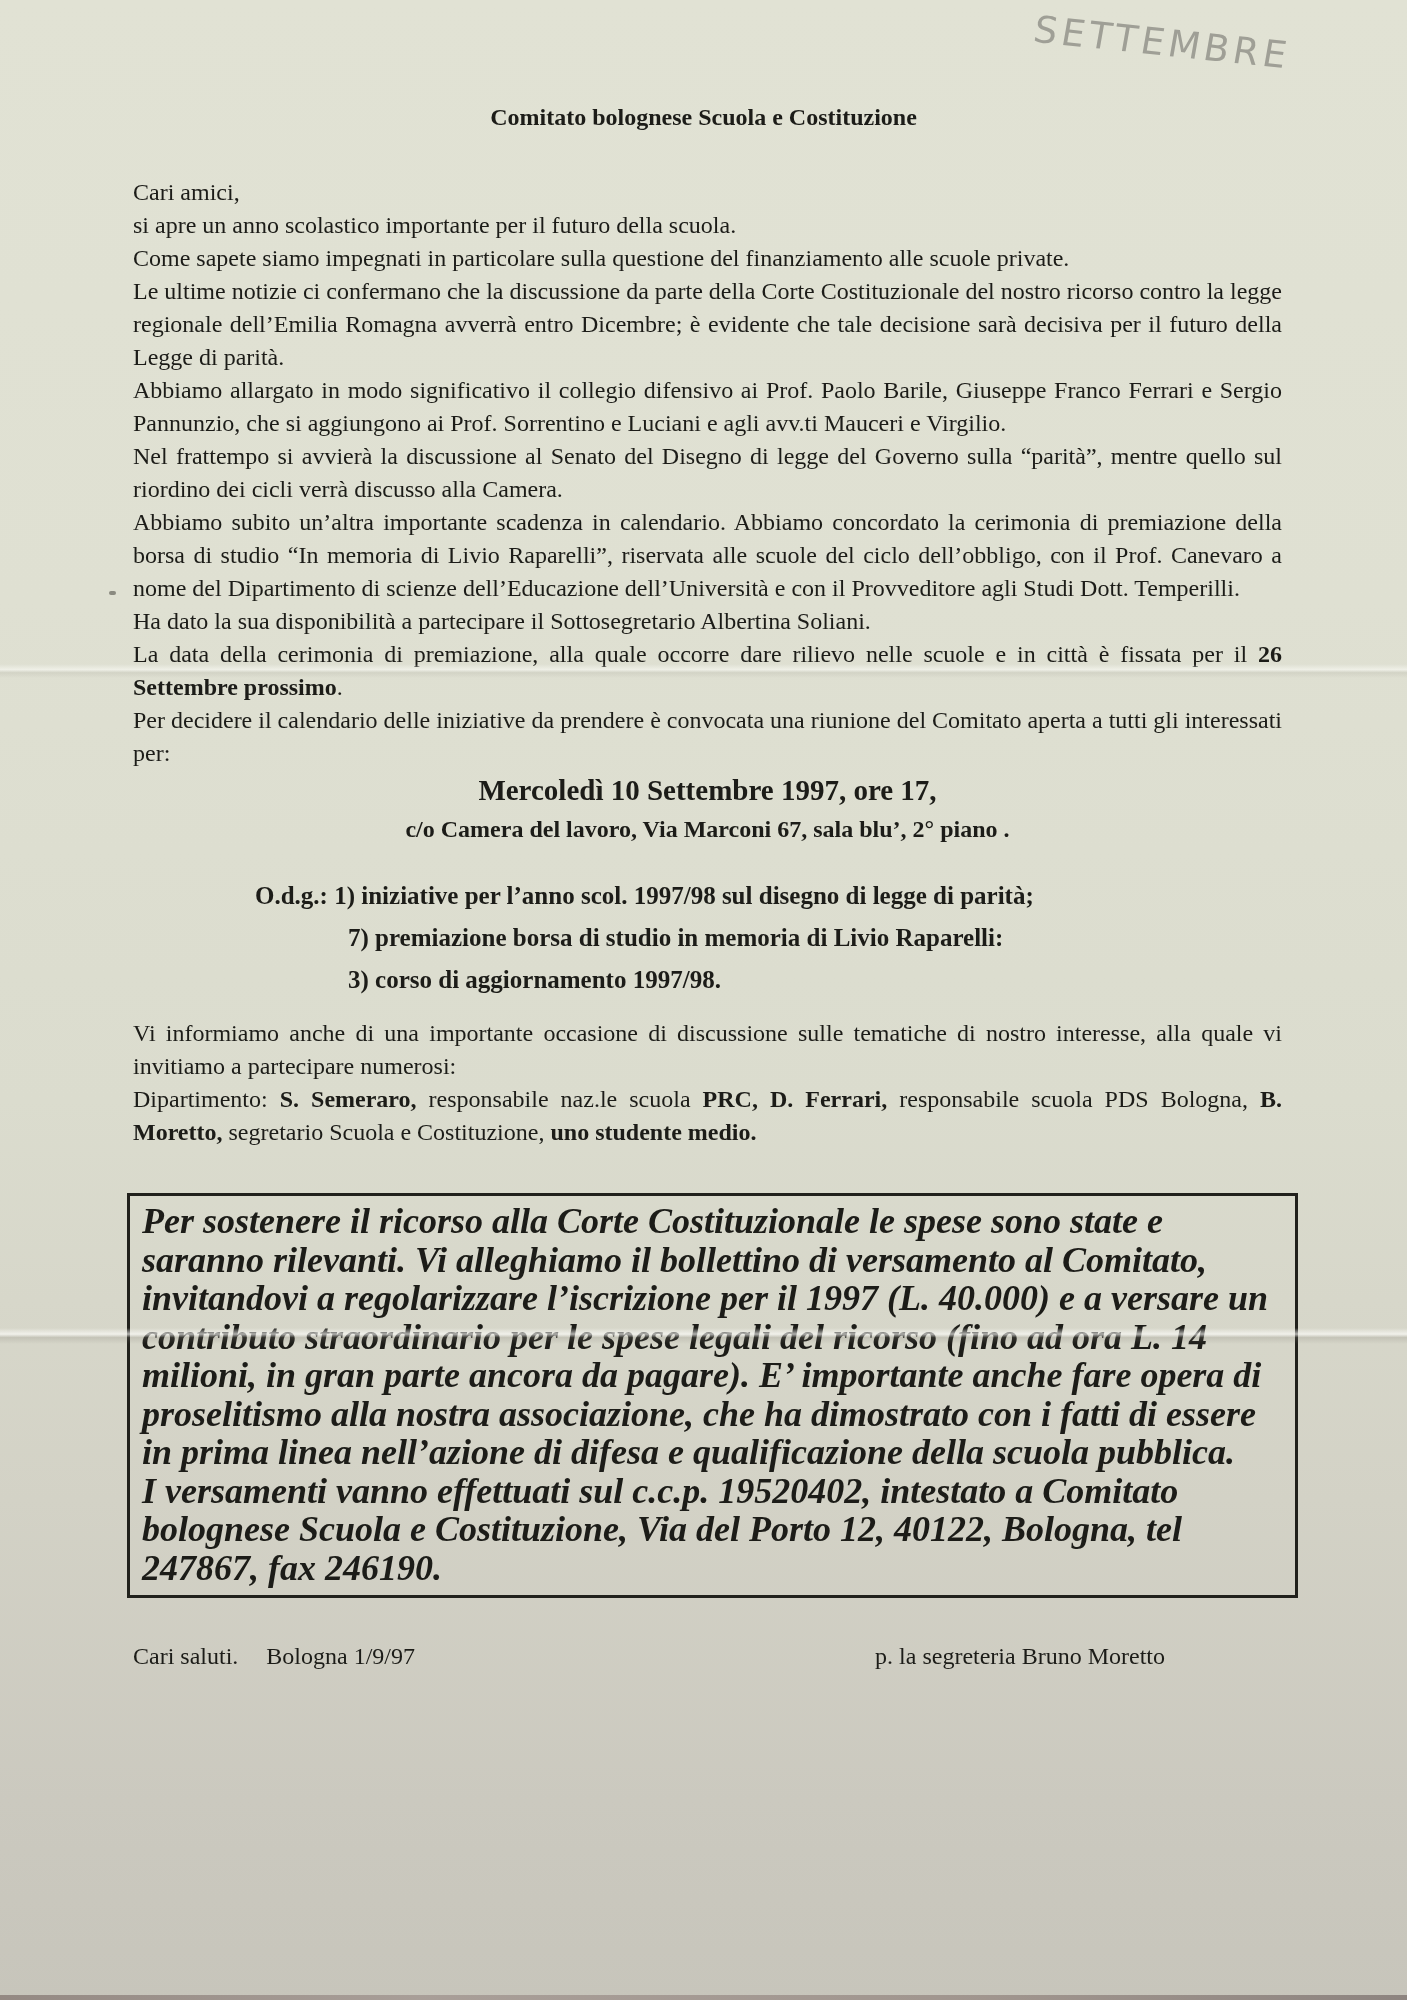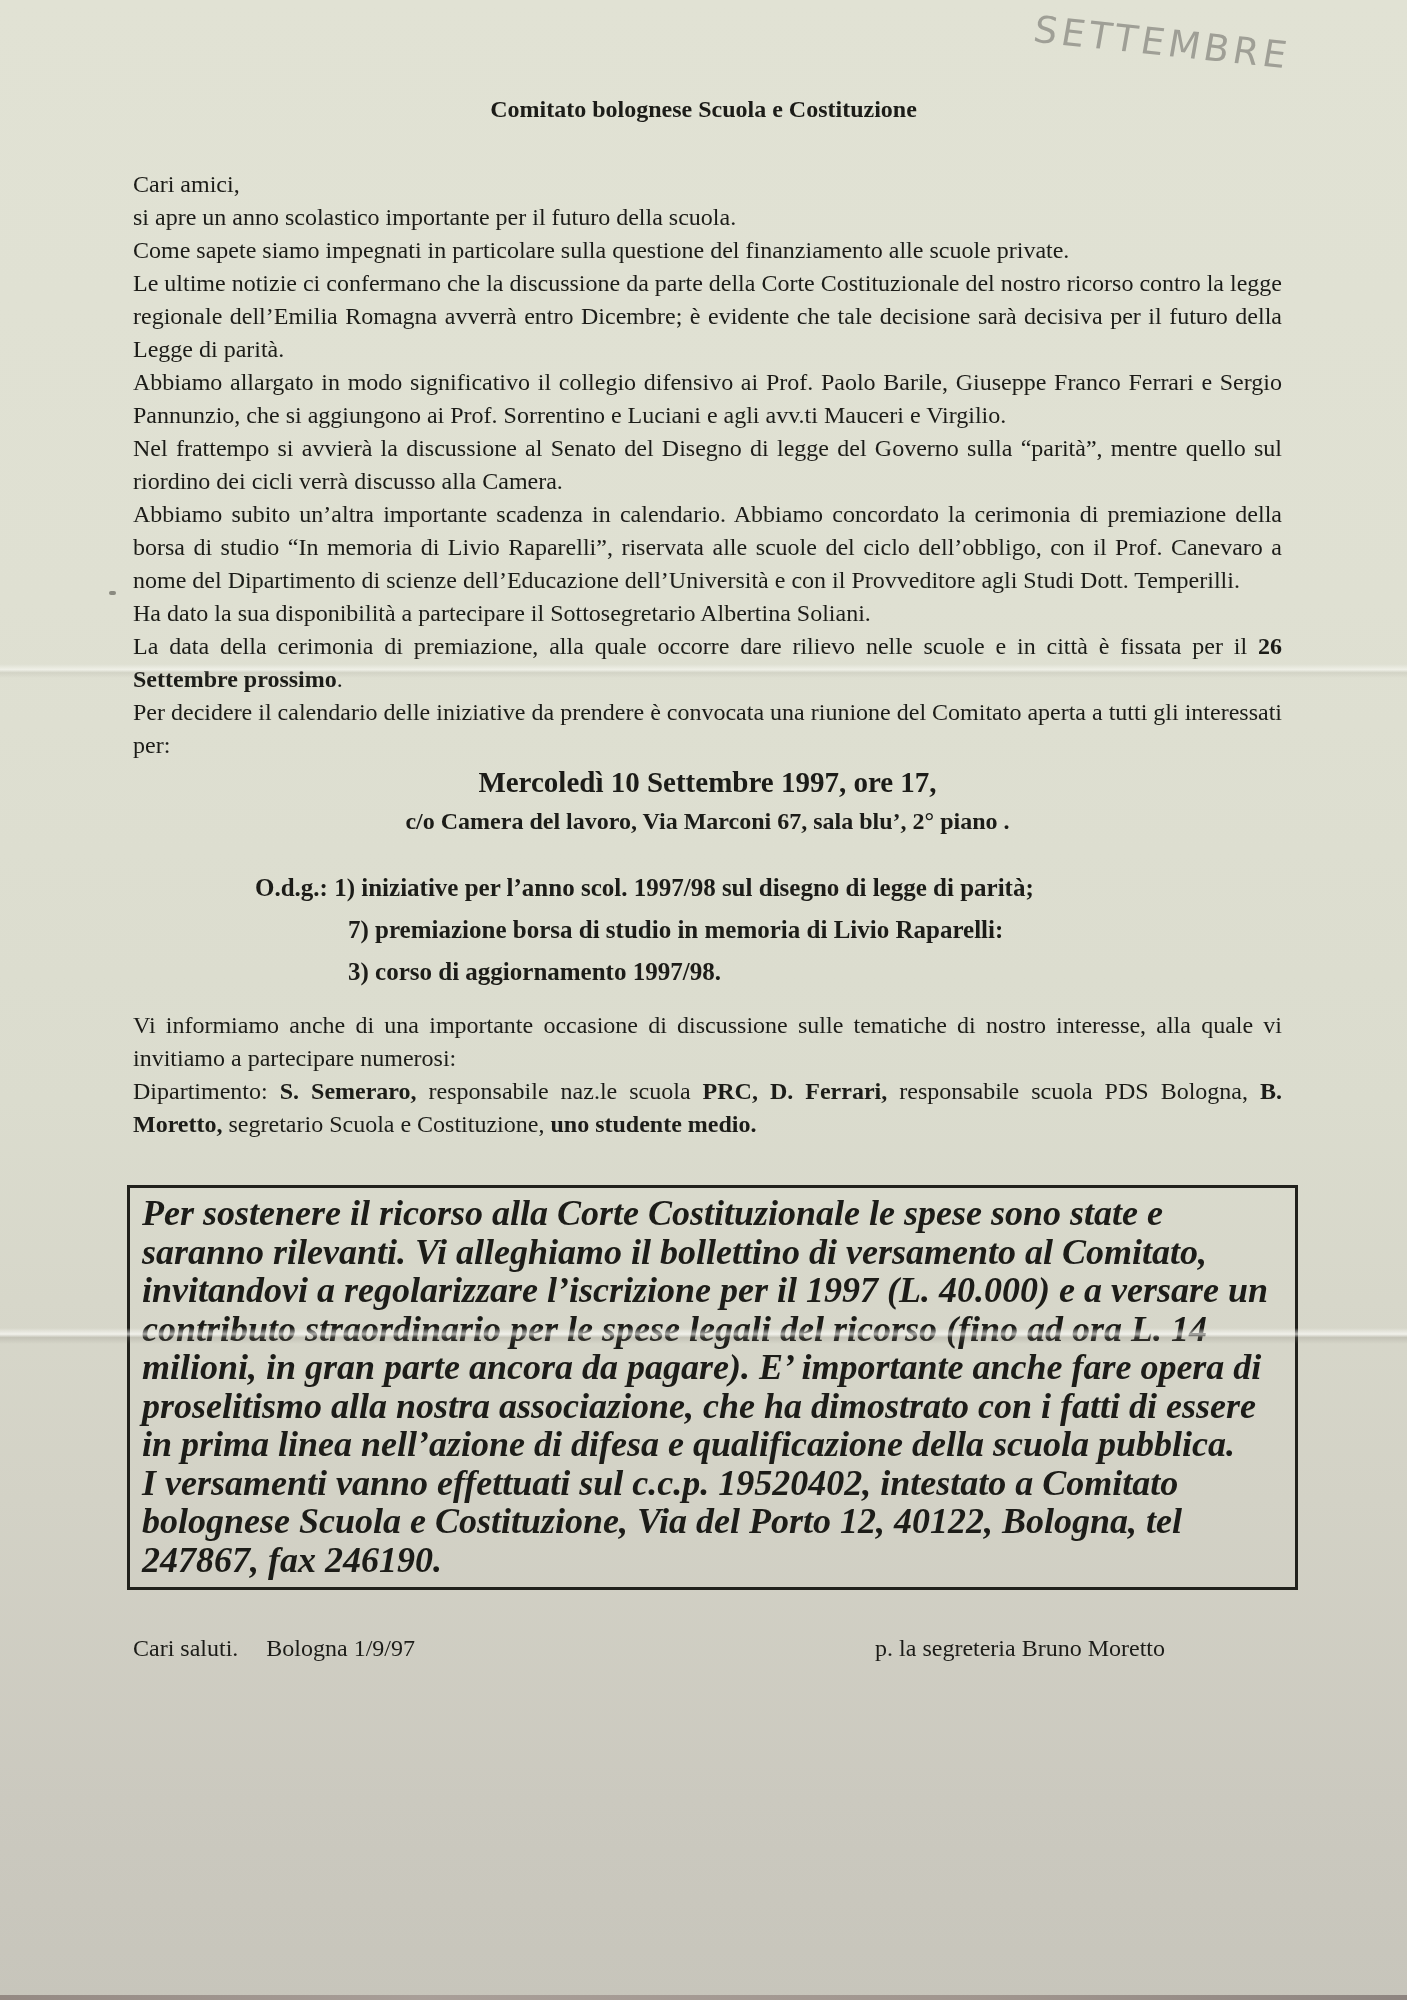--- a/index.html
+++ b/index.html
@@ -15,21 +15,21 @@
   
   .annotation{
     position:absolute;top:8px;right:112px;
     font-family:"DejaVu Sans",sans-serif;
     font-size:37px;letter-spacing:4px;
     color:#8f8f87;opacity:.8;
     transform:rotate(6deg) skewX(-4deg);
     transform-origin:left top;
   }
   .title{
-    margin:0;padding-top:94px;
+    margin:8px;padding-top:94px;
     text-align:center;
     font-size:24px;font-weight:bold;line-height:30px;
   }
   .content{
     margin:44px 125px 0 133px;
     font-size:24px;line-height:33px;
   }
   .content p{margin:0;}
   .par{text-align:justify;}
   .bold{font-weight:bold;}

